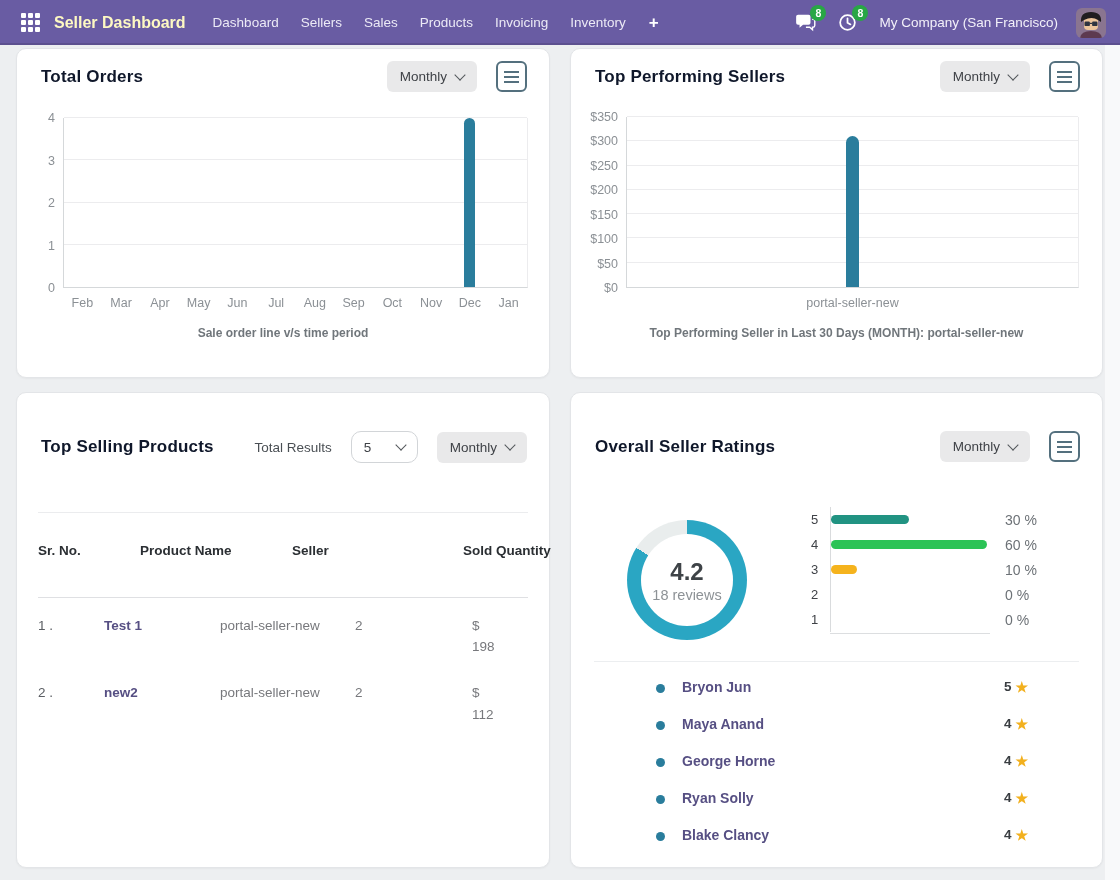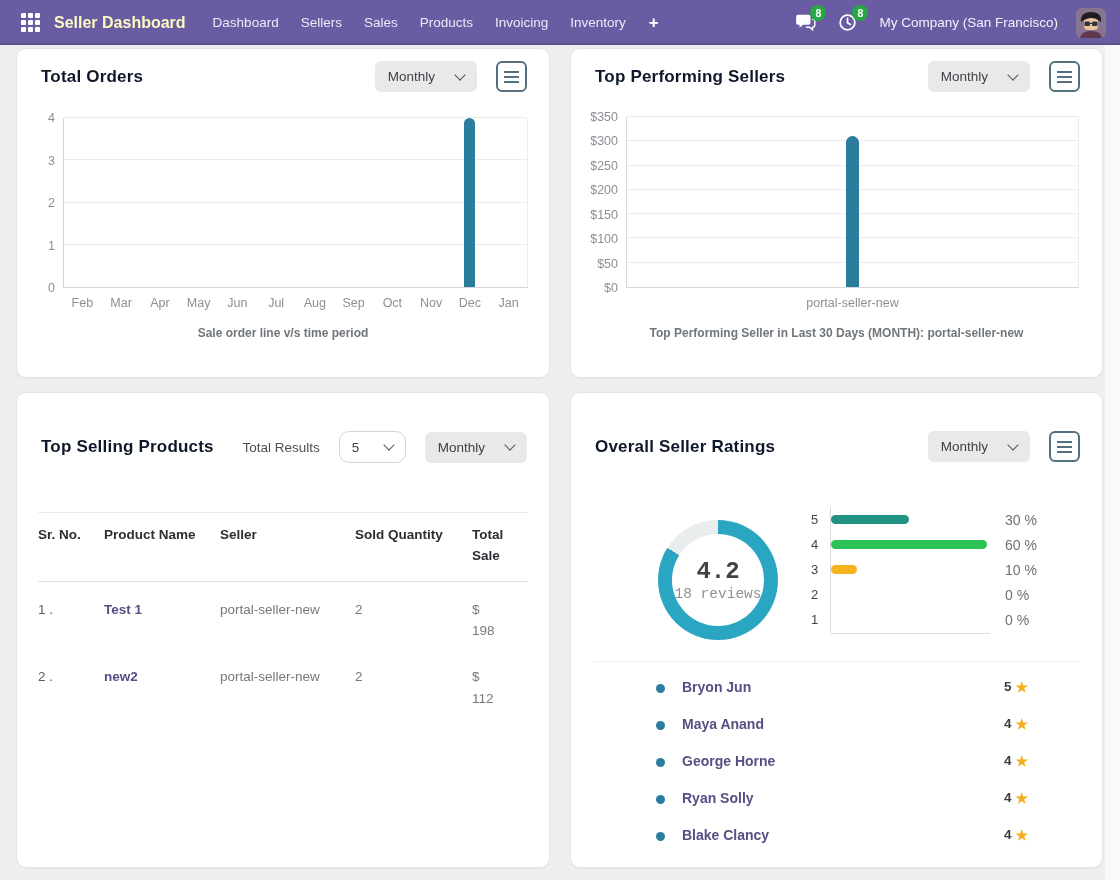--- a/index.html
+++ b/index.html
@@ -42,21 +42,21 @@
   #card-orders   { left:16px;  top:48px;  width:534px; height:330px; }
   #card-sellers  { left:570px; top:48px;  width:533px; height:330px; }
   #card-products { left:16px;  top:392px; width:534px; height:476px; }
   #card-ratings  { left:570px; top:392px; width:533px; height:476px; }
 
   .card-header { display:flex; align-items:center; padding:12px 22px 0 24px; }
   #card-products .card-header, #card-ratings .card-header { padding-top:38px; }
   .card-title { font-size:17px; font-weight:700; color:#0f172a; letter-spacing:.2px; }
   .hdr-controls { margin-left:auto; display:flex; align-items:center; gap:19px; }
   .btn-period {
-    display:inline-flex; align-items:center; gap:21px;
+    display:inline-flex; align-items:center; gap:9px;
     background:#e9e9ea; border:none; border-radius:6px; height:31px; padding:8px 13px;
     font-size:13.5px; color:#3f4247; font-family:inherit; cursor:pointer; white-space:nowrap;
   }
   .chev { width:8px; height:8px; border-right:1.5px solid #54585c; border-bottom:1.5px solid #54585c; transform:rotate(45deg); margin-top:-4px; }
   .btn-burger {
     width:31px; height:31px; border:2px solid #54707e; border-radius:6px; background:#fff;
     display:flex; flex-direction:column; justify-content:center; align-items:center; gap:3px; cursor:pointer;
   }
   .btn-burger i { display:block; width:15px; height:2px; background:#54707e; }
 
@@ -74,30 +74,30 @@
   .chart-caption { position:absolute; left:0; right:0; top:277px; text-align:center; font-size:12px; font-weight:700; color:#70767b; }
 
   
   .tr-label { font-size:13.5px; color:#4a4f54; }
   .select-box {
     display:inline-flex; align-items:center; justify-content:space-between; width:67px; height:32px;
     border:1px solid #d2d5d8; border-radius:10px; padding:0 12px; background:#fff;
     font-size:13.5px; color:#3f4247; cursor:pointer;
   }
   .ptable { position:absolute; left:21px; right:21px; top:119px; }
-  .thead { display:grid; grid-template-columns:66px 116px 135px 117px 1fr; border-top:1px solid #ebecee; border-bottom:1px solid #dfe0e3; padding:12px 0 14px; }
+  .thead { display:grid; grid-template-columns:66px 116px 135px 117px 1fr; border-top:1px solid #ebecee; border-bottom:1px solid #dfe0e3; padding:28px 0 14px;gap:36px; }
   .th { font-size:13.5px; font-weight:700; color:#2b2f33; line-height:1.55; padding-right:20px; }
   .trow { display:grid; grid-template-columns:66px 116px 135px 117px 1fr; margin-top:17px; }
   .trow + .trow { margin-top:24px; }
   .td { font-size:13.5px; color:#77787c; line-height:1.6; padding-right:24px; }
   .td.sr { color:#5b5e63; }
   .td a.plink { color:var(--link,#564f83); font-weight:600; text-decoration:none; cursor:pointer; }
 
   
-  .donut { position:absolute; left:87px; top:127px; width:120px; height:120px; border-radius:50%;font-family:Liberation Mono, monospace; }
+  .donut { position:absolute; left:56px; top:127px; width:120px; height:120px; border-radius:50%; }
   .donut-hole { position:absolute; inset:14px; background:#fff; border-radius:50%; display:flex; flex-direction:column; align-items:center; justify-content:center; }
   .donut-avg { font-size:24px; font-weight:700; color:#3e4347; }
   .donut-reviews { font-size:14.5px; color:#8d9296; margin-top:1px; }
 
   .ratings { position:absolute; left:240px; top:114px; width:272px; }
   .rrow { display:flex; align-items:center; height:25px; }
   .rlabel { width:19px; font-size:13px; color:#3f4247; }
   .rzone { position:relative; flex:1; height:100%; border-left:1px solid #d9dbdd; display:flex; align-items:center; }
   .rbar { height:9px; border-radius:99px; }
   .rpct { position:absolute; left:174px; font-size:14px; color:#6c7176; white-space:nowrap; }

